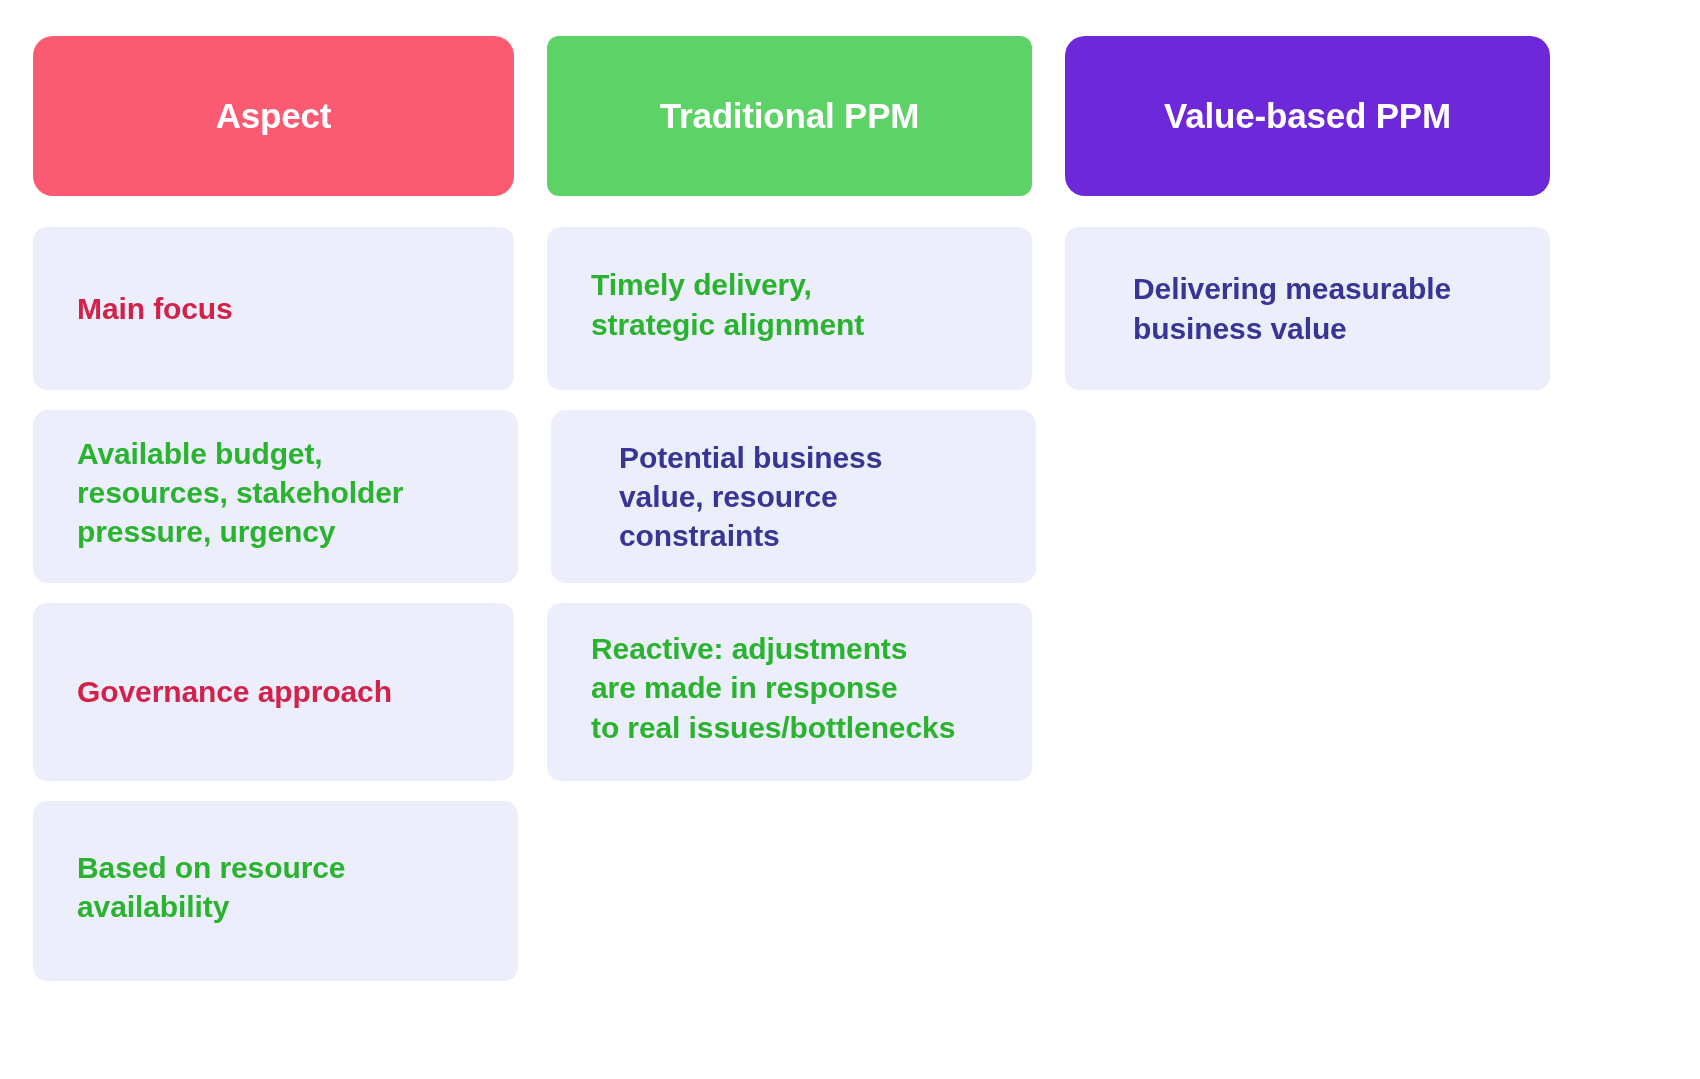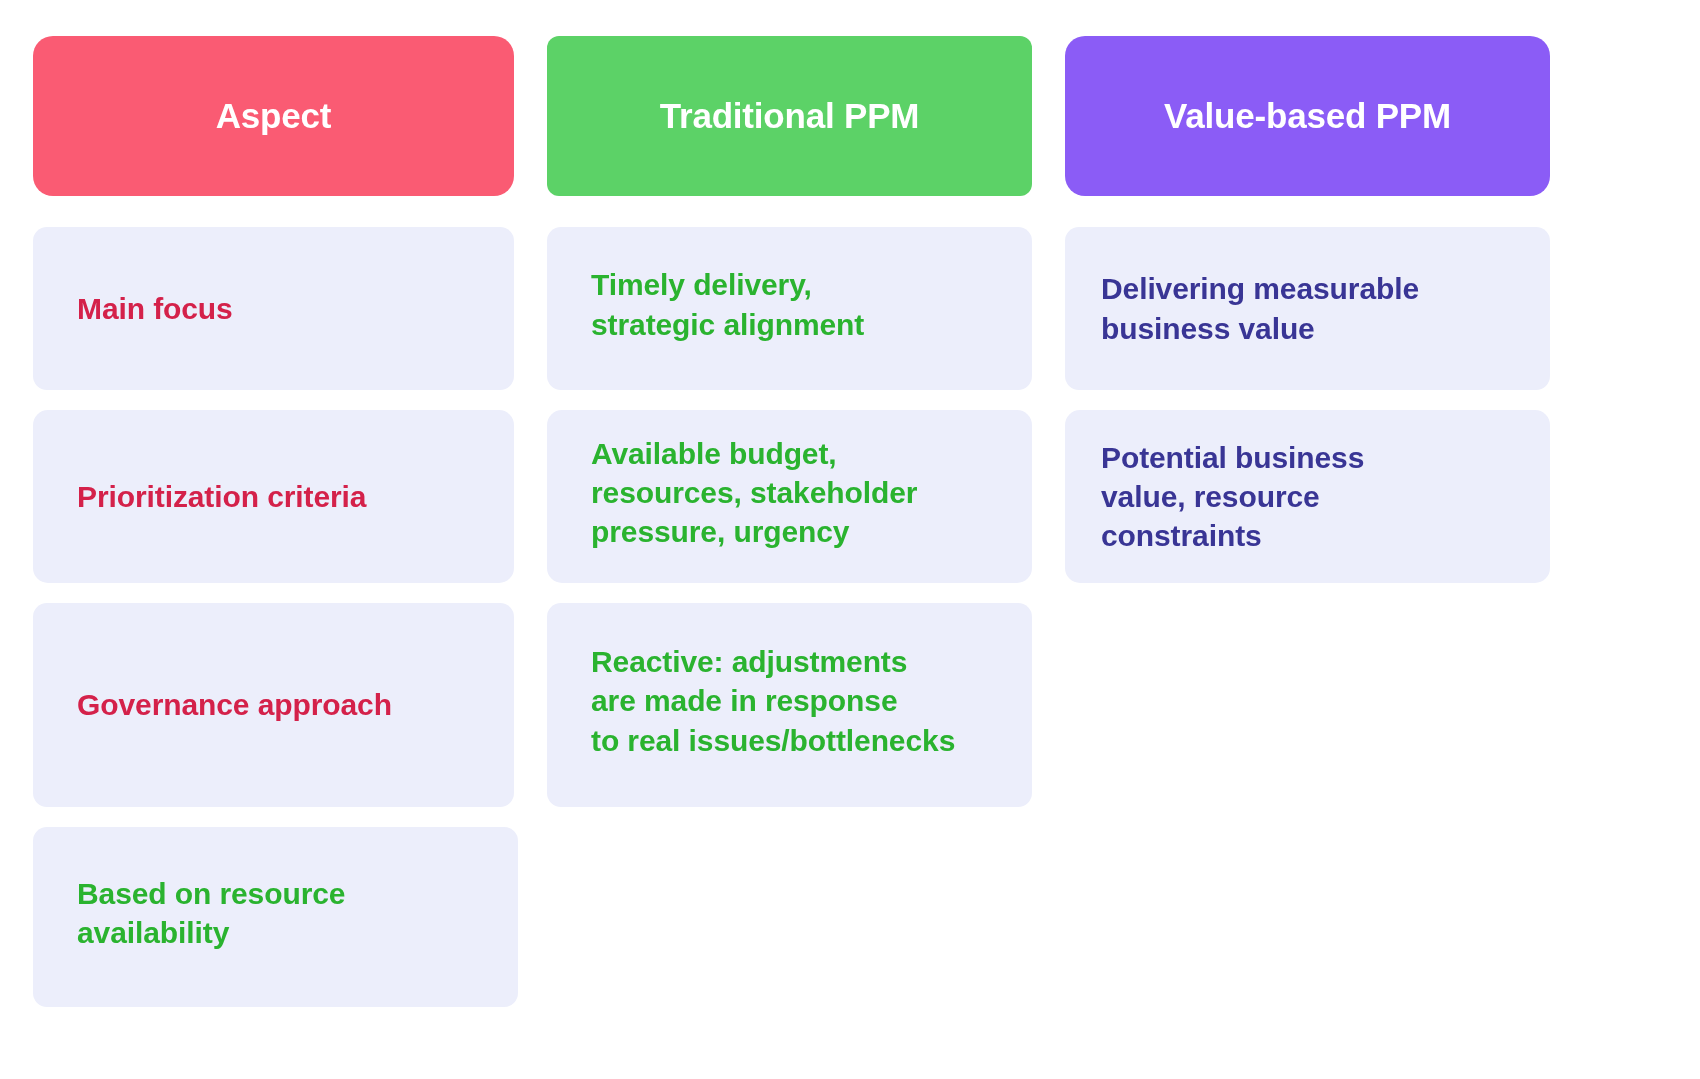--- a/index.html
+++ b/index.html
@@ -53,21 +53,21 @@
     justify-content: center;
     color: #ffffff;
     font-size: 35px;
     font-weight: 700;
     letter-spacing: -0.2px;
     height: 100%;
     text-align: center;
   }
   .hcell.aspect { background: #fa5b73; }
   .hcell.trad   { background: #5cd267; border-radius: 12px; }
-  .hcell.value  { background: #8b5cf6; }
+  .hcell.value  { background: #6d28d9; }
 
   
   .cell {
     background: #eceefb;
     border-radius: 14px;
     box-sizing: border-box;
     display: flex;
     align-items: center;
     font-size: 30px;
     font-weight: 700;
@@ -81,27 +81,27 @@
   }
   .cell.aspect.indent {
     padding-left: 50px;
   }
   .cell.trad {
     color: #2ab32f;
     padding: 0 20px 8px 44px;
   }
   .cell.value {
     color: #393595;
-    padding: 0 22px 0 36px;
+    padding: 0 22px 0 68px;
   }
 
   
   .r1 .cell { height: 163px; }
   .r2 .cell { height: 173px; border-radius: 15px; }
-  .r3 .cell { height: 204px; }
+  .r3 .cell { height: 178px; }
   .r4 .cell { height: 180px; }
 
   .cell-text {
     display: block;
     white-space: pre-line;
   }
 </style>
 </head>
 <body>
 
@@ -127,23 +127,20 @@
       <span class="cell-text">Timely delivery,
 strategic alignment</span>
     </div>
     <div class="cell value col-value">
       <span class="cell-text">Delivering measurable
 business value</span>
     </div>
   </div>
 
   <div class="row body-row r2">
-    <div class="cell aspect col-aspect">
-      <span class="cell-text">Prioritization criteria</span>
-    </div>
     <div class="cell trad col-trad">
       <span class="cell-text">Available budget,
 resources, stakeholder
 pressure, urgency</span>
     </div>
     <div class="cell value col-value">
       <span class="cell-text">Potential business
 value, resource
 constraints</span>
     </div>

